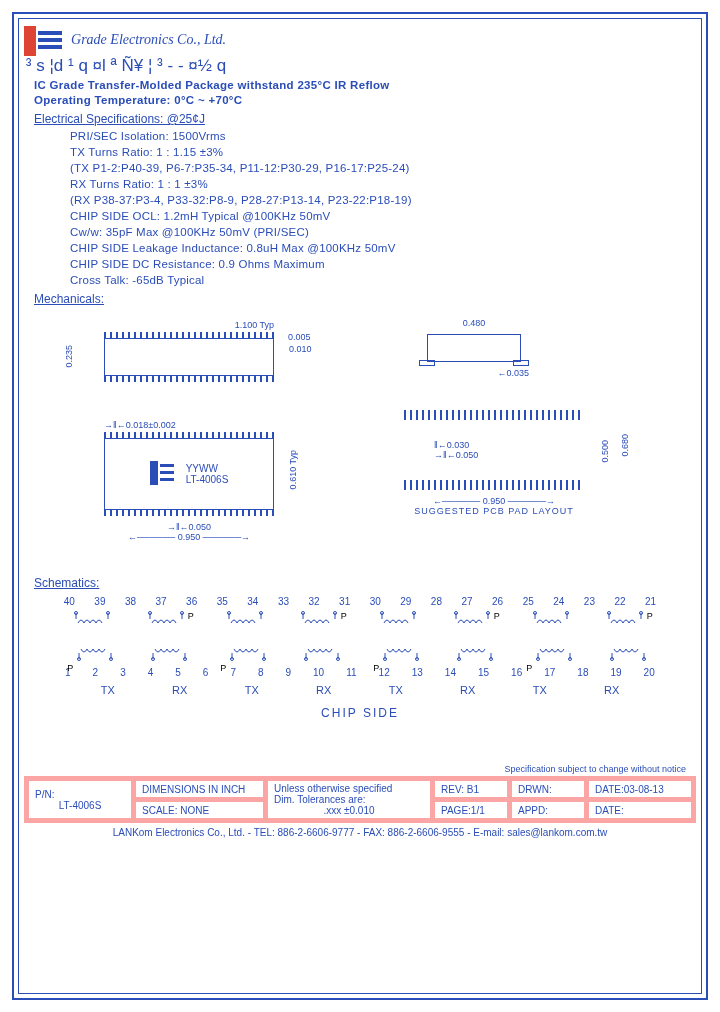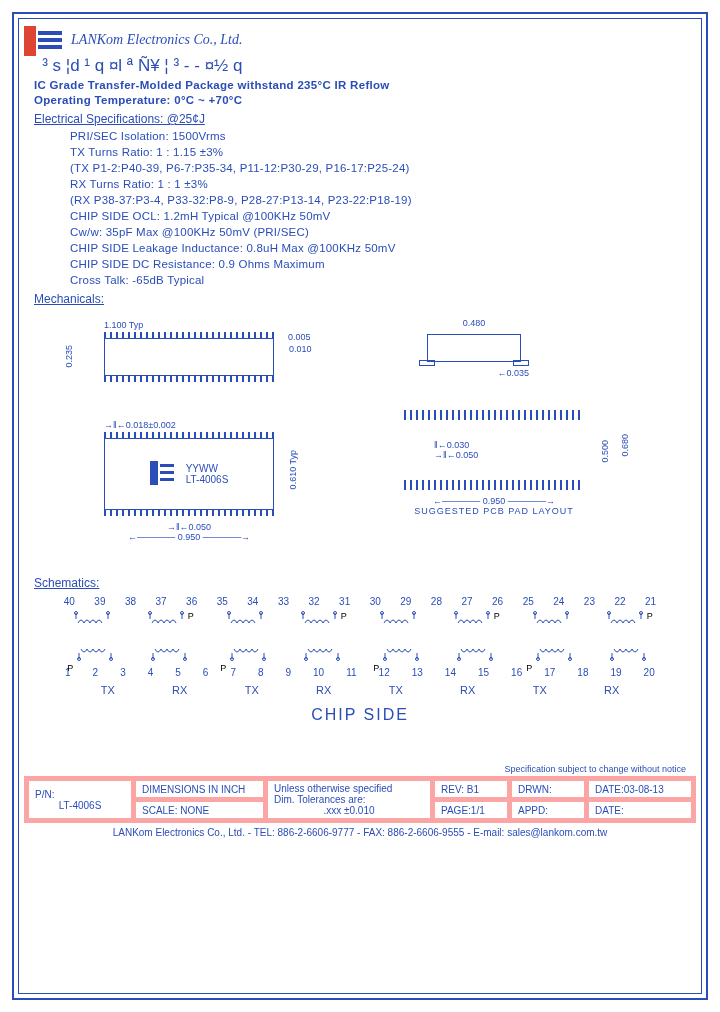--- a/index.html
+++ b/index.html
@@ -15,21 +15,21 @@
 .company-sub { font-size:17px; color:#2a4db8; }
 .logo { display:inline-block; width:40px; height:30px; vertical-align:middle; margin-right:4px; }
 .spec-header { font-size:12px; color:#2a4db8; margin:6px 0 4px 10px; }
 .spec-header u { text-decoration:underline; }
 .spec-line { font-size:11.5px; color:#2a4db8; margin:3px 0 3px 10px; letter-spacing:0.3px; }
 .spec-indent { margin-left:46px; font-size:11.5px; color:#2a4db8; margin-top:4px; margin-bottom:4px; letter-spacing:0.2px; }
 .mech-area { height:260px; position:relative; margin-top:4px; }
 .mech-img { position:absolute; font-size:10px; color:#2a4db8; }
 .schem-area { height:160px; position:relative; margin-top:6px; }
 .schem-row { display:flex; justify-content:space-around; font-size:10px; color:#2a4db8; padding:0 30px; }
-.schem-chipside { font-size:16px; color:#2a4db8; text-align:center; margin-top:10px; letter-spacing:2px; }
+.schem-chipside { font-size:12px; color:#2a4db8; text-align:center; margin-top:10px; letter-spacing:2px; }
 .notice { text-align:right; font-size:9px; color:#2a4db8; margin:8px 10px 2px 0; }
 .titleblock { border:1px solid #2a4db8; font-size:10px; color:#2a4db8; }
 .titleblock td { border:5px solid #fca5a5; padding:2px 6px; font-size:10px; }
 .footer { font-size:10px; color:#2a4db8; text-align:center; margin-top:4px; }
 .pins { height:6px; background:repeating-linear-gradient(90deg, #2a4db8 0 2px, transparent 2px 6px); }
 .dim-text { font-size:9px; color:#2a4db8; }
 .transformer { display:inline-block; width:60px; text-align:center; }
 </style>
 </head>
 <body>
@@ -42,21 +42,21 @@
     <div class="header">
       <div class="company">
         <span class="logo">
           <svg viewBox="0 0 40 30">
               <rect x="0" y="0" width="12" height="30" fill="#d43"></rect>
               <rect x="14" y="5" width="24" height="4" fill="#2a4db8"></rect>
               <rect x="14" y="12" width="24" height="4" fill="#2a4db8"></rect>
               <rect x="14" y="19" width="24" height="4" fill="#2a4db8"></rect>
             </svg>
         </span>
-        <span class="company-name">LANKom Electronics Co., Ltd.</span>
+        <span class="company-name">Grade Electronics Co., Ltd.</span>
         <div class="company-sub">³ s ¦d ¹ q ¤l ª Ñ¥ ¦ ³  - -  ¤½ q</div>
       </div>
     </div>
 
     <div class="spec-line" style="font-weight:bold">IC Grade Transfer-Molded Package withstand 235°C IR Reflow</div>
     <div class="spec-line" style="font-weight:bold">Operating Temperature: 0°C ~ +70°C</div>
 
     <div class="spec-header"><u>Electrical Specifications: @25¢J</u></div>
 
     <div class="spec-indent">PRI/SEC Isolation: 1500Vrms</div>
@@ -68,21 +68,21 @@
     <div class="spec-indent">Cw/w: 35pF Max @100KHz 50mV (PRI/SEC)</div>
     <div class="spec-indent">CHIP SIDE Leakage Inductance: 0.8uH Max @100KHz 50mV</div>
     <div class="spec-indent">CHIP SIDE DC Resistance: 0.9 Ohms Maximum</div>
     <div class="spec-indent">Cross Talk: -65dB Typical</div>
 
     <div class="spec-header"><u>Mechanicals:</u></div>
 
     <div class="mech-area">
 
       <div class="mech-img" style="left:80px; top:10px;">
-        <div class="dim-text" style="text-align:left; margin-bottom:2px;">1.100 Typ</div>
+        <div class="dim-text" style="text-align:right; margin-bottom:2px;">1.100 Typ</div>
         <div style="width:170px;">
           <div class="pins"></div>
           <div style="height:36px; border:1.5px solid #2a4db8; background:#fff;"></div>
           <div class="pins"></div>
         </div>
       </div>
       <div class="mech-img dim-text" style="left:40px; top:35px; writing-mode:vertical-rl; transform:rotate(180deg);">0.235</div>
       <div class="mech-img dim-text" style="left:264px; top:22px;">0.005</div>
       <div class="mech-img dim-text" style="left:265px; top:34px;">0.010</div>
 

